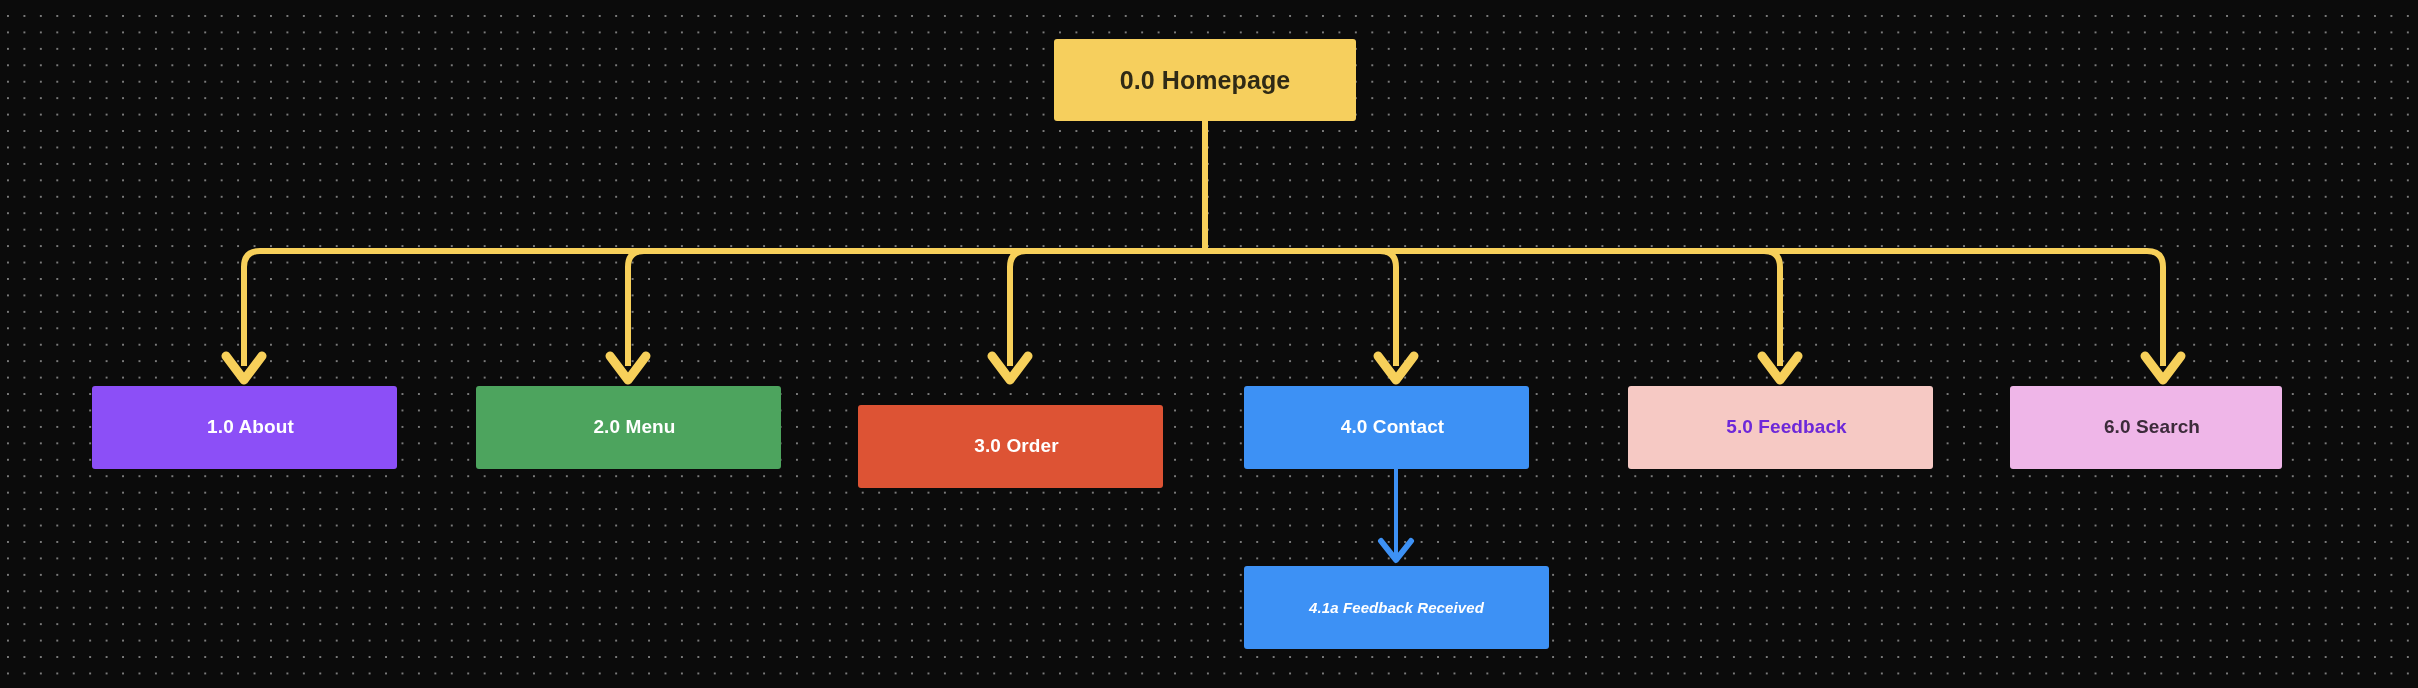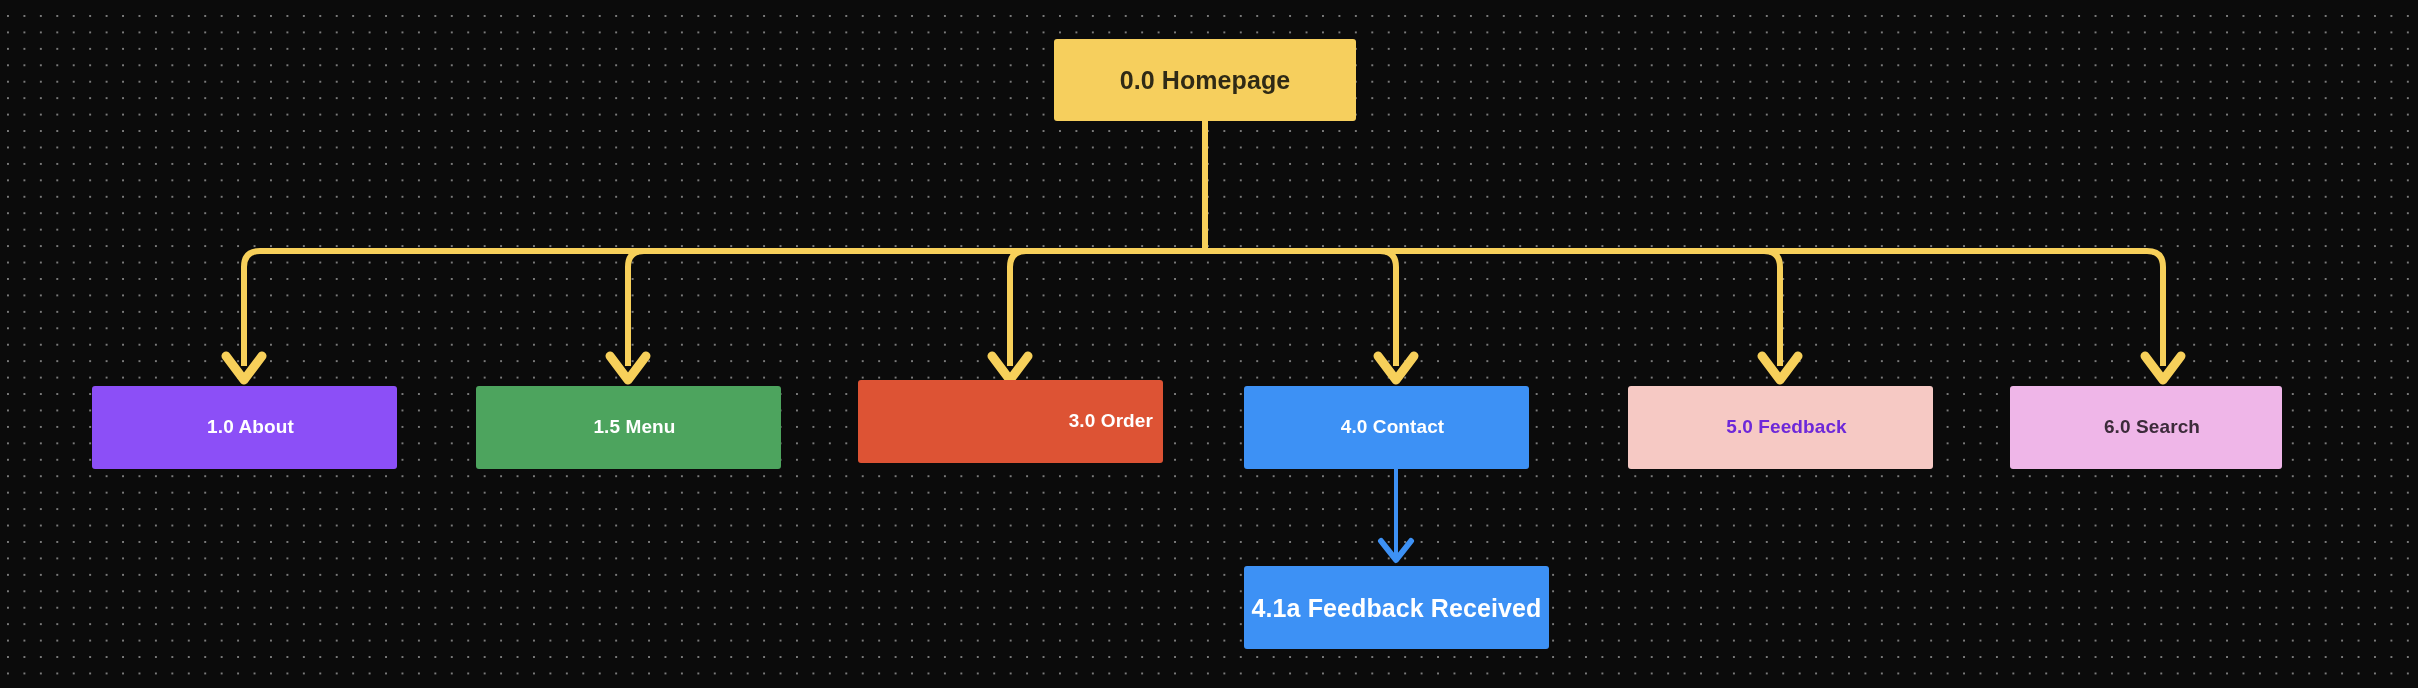--- a/index.html
+++ b/index.html
@@ -58,22 +58,23 @@
     font-weight: 700;
   }
 
   .node.child {
     font-size: 19px;
     font-weight: 700;
     padding-left: 12px;
   }
 
   .node.grandchild {
-    font-size: 25px;
+    font-size: 15px;
     font-weight: 700;
+    font-style: italic;
   }
 </style>
 </head>
 <body>
 
 <div id="canvas">
 
   <svg id="edges" viewBox="0 0 2418 688" width="2418" height="688" xmlns="http://www.w3.org/2000/svg">
 
     <path d="M 1205 113 L 1205 243" fill="none" stroke="#f7d05a" stroke-width="6" stroke-linecap="butt"></path>
@@ -98,24 +99,24 @@
 
   <div class="node root" style="left:1054px; top:31px; width:302px; height:82px; background:#f6cf5d; color:#2f2a16;">
     <span class="node-label">0.0 Homepage</span>
   </div>
 
   <div class="node child" style="left:92px; top:378px; width:305px; height:83px; background:#8c4ff7; color:#ffffff;">
     <span class="node-label">1.0 About</span>
   </div>
 
   <div class="node child" style="left:476px; top:378px; width:305px; height:83px; background:#4da45e; color:#ffffff;">
-    <span class="node-label">1.5 Menu</span>
+    <span class="node-label">2.0 Menu</span>
   </div>
 
-  <div class="node child" style="left:858px; top:372px; width:305px; height:83px; background:#dd5334; color:#ffffff;justify-content:flex-end;">
+  <div class="node child" style="left:858px; top:397px; width:305px; height:83px; background:#dd5334; color:#ffffff;">
     <span class="node-label">3.0 Order</span>
   </div>
 
   <div class="node child" style="left:1244px; top:378px; width:285px; height:83px; background:#3d91f5; color:#ffffff;">
     <span class="node-label">4.0 Contact</span>
   </div>
 
   <div class="node child" style="left:1628px; top:378px; width:305px; height:83px; background:#f6c9c4; color:#6d28d9;">
     <span class="node-label">5.0 Feedback</span>
   </div>

